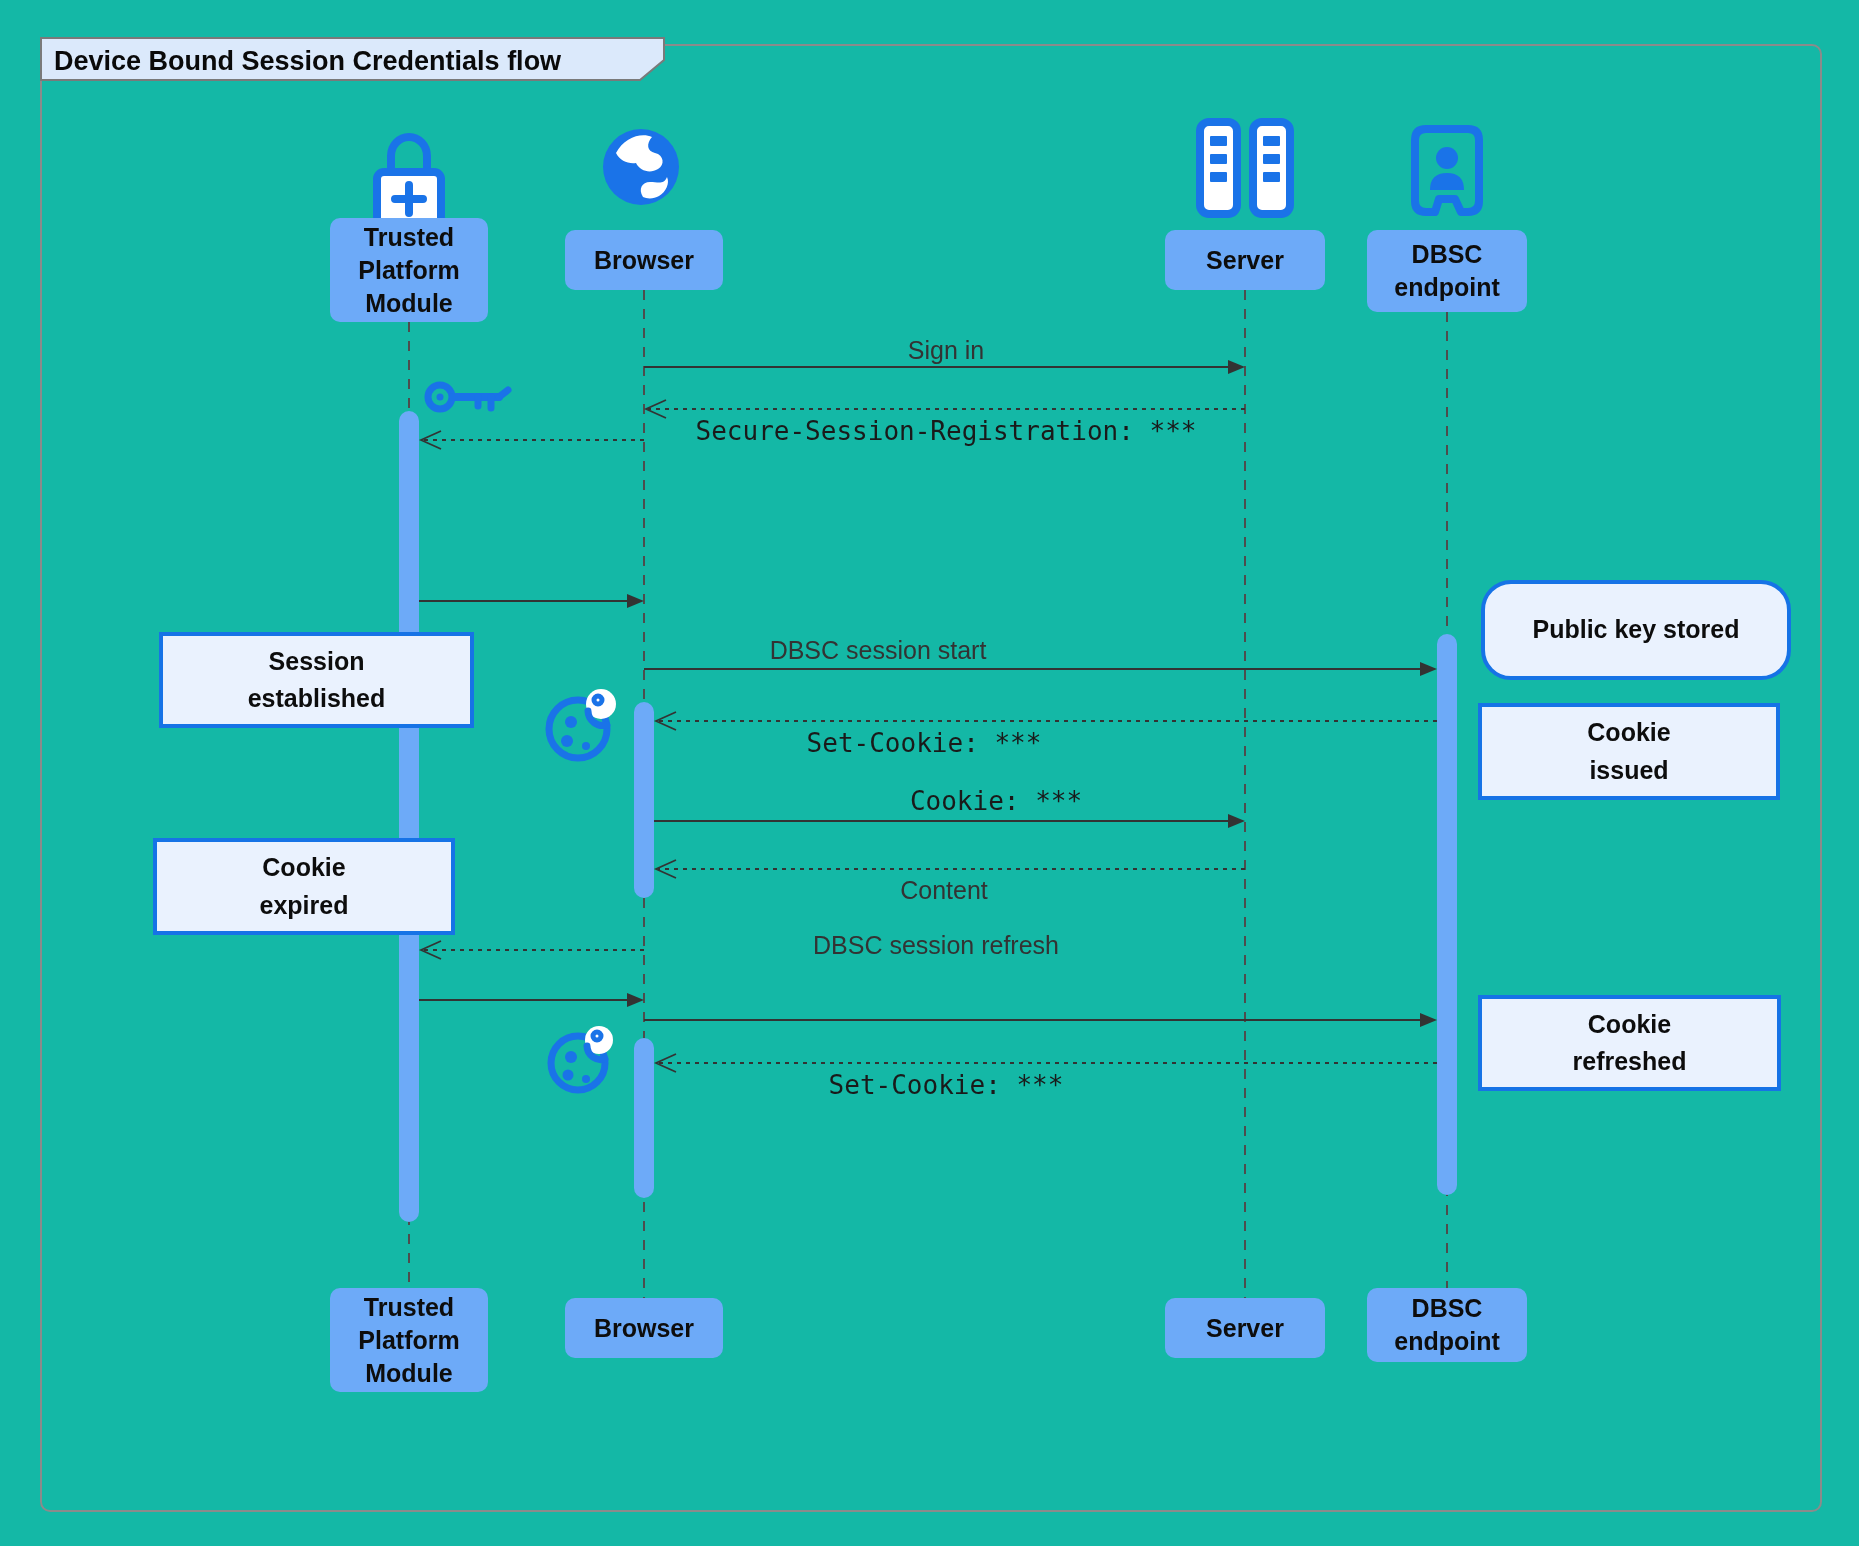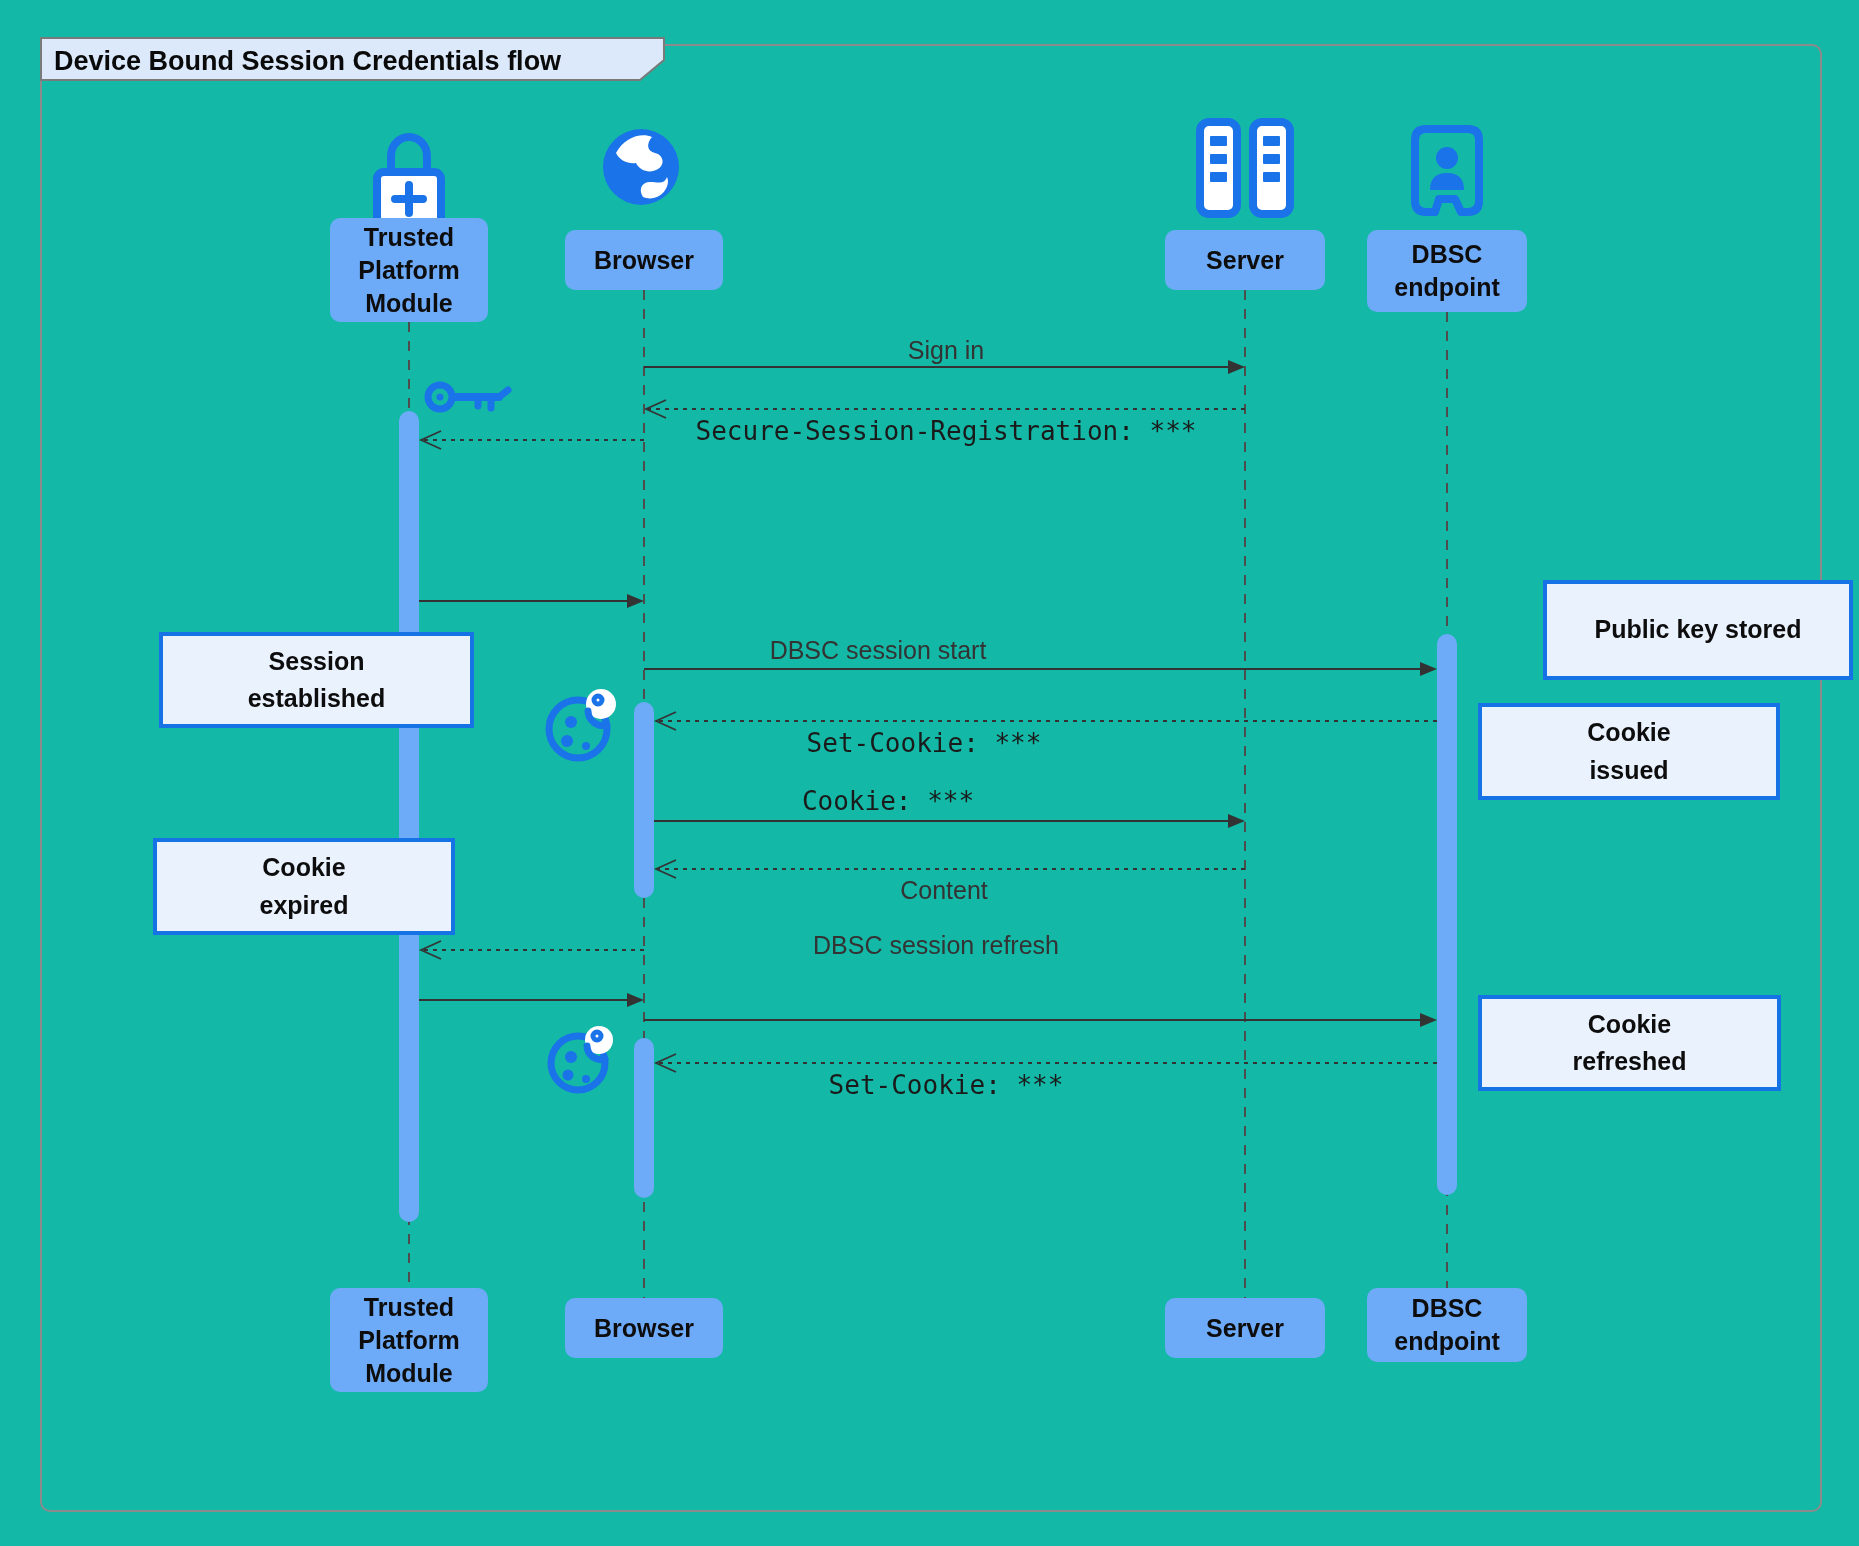--- a/index.html
+++ b/index.html
@@ -188,28 +188,28 @@
   <div class="participant-box" style="left:565px;top:1298px;width:158px;height:60px;">Browser</div>
   <div class="participant-box" style="left:1165px;top:1298px;width:160px;height:60px;">Server</div>
   <div class="participant-box" style="left:1367px;top:1288px;width:160px;height:74px;">DBSC
 endpoint</div>
 
   <div class="note-box" style="left:159px;top:632px;width:315px;height:96px;">Session
 established</div>
   <div class="note-box" style="left:153px;top:838px;width:302px;height:97px;">Cookie
 expired</div>
 
-  <div class="note-box" style="left:1543px;top:580px;width:310px;height:100px;">Public key stored</div>
+  <div class="note-box" style="left:1481px;top:580px;width:310px;height:100px;border-radius:30px;">Public key stored</div>
   <div class="note-box" style="left:1478px;top:703px;width:302px;height:97px;">Cookie
 issued</div>
   <div class="note-box" style="left:1478px;top:995px;width:303px;height:96px;">Cookie
 refreshed</div>
 
   <div class="msg-label" style="left:946px;top:336px;">Sign in</div>
   <div class="msg-label mono" style="left:946px;top:416px;">Secure-Session-Registration: ***</div>
   <div class="msg-label" style="left:878px;top:636px;">DBSC session start</div>
   <div class="msg-label mono" style="left:924px;top:728px;">Set-Cookie: ***</div>
-  <div class="msg-label mono" style="left:888px;top:786px;">Cookie: ***</div>
+  <div class="msg-label mono" style="left:996px;top:786px;">Cookie: ***</div>
   <div class="msg-label" style="left:944px;top:876px;">Content</div>
   <div class="msg-label" style="left:936px;top:931px;">DBSC session refresh</div>
   <div class="msg-label mono" style="left:946px;top:1070px;">Set-Cookie: ***</div>
 
 </div>
 
 </body></html>

